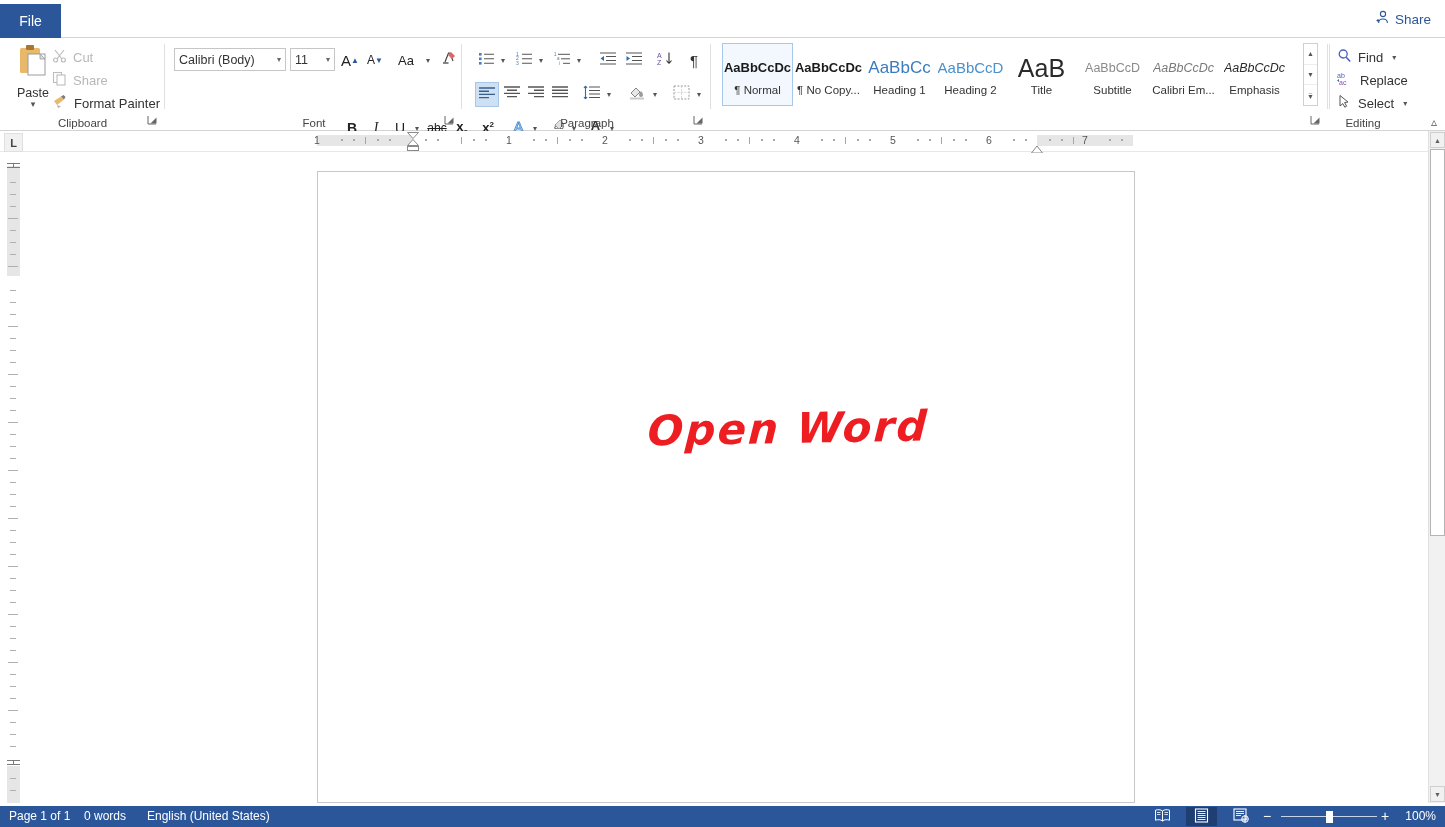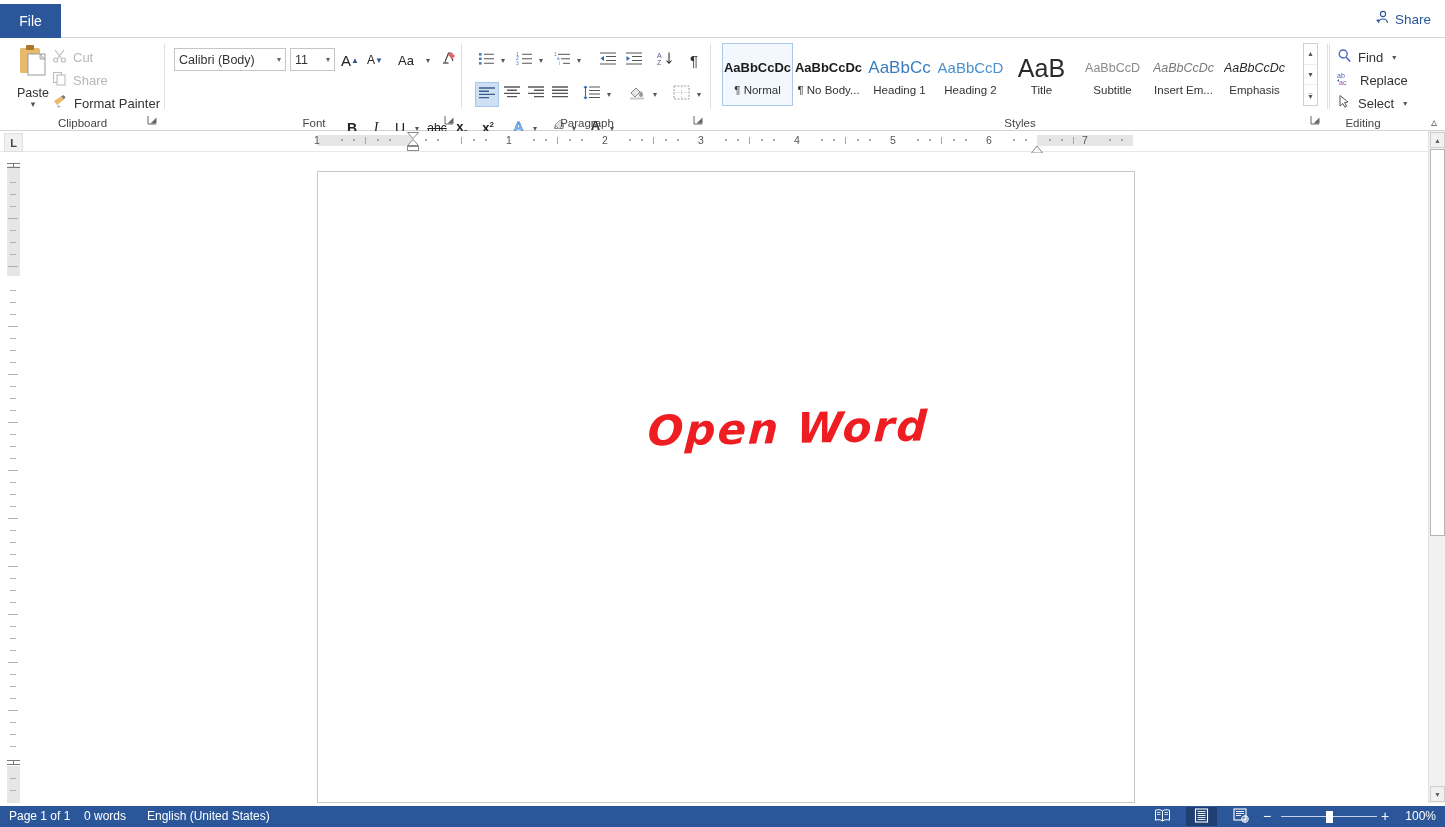--- a/index.html
+++ b/index.html
@@ -516,56 +516,55 @@
     </div>
 
     <div class="rgroup g-styles">
       <div class="stylegal">
         <div class="stylecard sel">
           <div class="samp" style="font-weight:bold;font-size:13px;color:#1a1a1a;">AaBbCcDc</div>
           <div class="nm">¶ Normal</div>
         </div>
         <div class="stylecard">
           <div class="samp" style="font-weight:bold;font-size:13px;color:#1a1a1a;">AaBbCcDc</div>
-          <div class="nm">¶ No Body...</div>
+          <div class="nm">¶ No Copy...</div>
         </div>
         <div class="stylecard">
           <div class="samp" style="font-size:17px;color:#3a7bbf;">AaBbCc</div>
           <div class="nm">Heading 1</div>
         </div>
         <div class="stylecard">
           <div class="samp" style="font-size:15px;color:#4a90cc;">AaBbCcD</div>
           <div class="nm">Heading 2</div>
         </div>
         <div class="stylecard">
           <div class="samp" style="font-size:25px;color:#2a2a2a;font-family:'Liberation Sans',sans-serif;">AaB</div>
           <div class="nm">Title</div>
         </div>
         <div class="stylecard">
           <div class="samp" style="font-size:12.5px;color:#8a8a8a;">AaBbCcD</div>
           <div class="nm">Subtitle</div>
         </div>
         <div class="stylecard">
           <div class="samp" style="font-size:12.5px;color:#7a7a7a;font-style:italic;">AaBbCcDc</div>
-          <div class="nm">Insert Em...</div>
+          <div class="nm">Calibri Em...</div>
         </div>
         <div class="stylecard">
           <div class="samp" style="font-size:12.5px;color:#2a2a2a;font-style:italic;">AaBbCcDc</div>
           <div class="nm">Emphasis</div>
         </div>
       </div>
       <div class="style-scroll">
         <div>▲</div>
         <div>▼</div>
         <div style="flex-direction:column;line-height:4px;">
           <span style="font-size:5px;">─</span>
             <span style="font-size:7px;">▼</span>
         </div>
       </div>
-      <div class="rgroup-label">Styles</div>
       <div class="launcher" style="right:6px;">
         <svg width="11" height="11" viewBox="0 0 11 11">
             <path d="M1 1v8h8" fill="none" stroke="#666" stroke-width="1"></path>
             <path d="M9.5 2.5v6h-6z" fill="#666"></path>
           </svg>
       </div>
       <div class="rgroup-sep" style="right:0;"></div>
     </div>
 
     <div class="rgroup g-edit">

